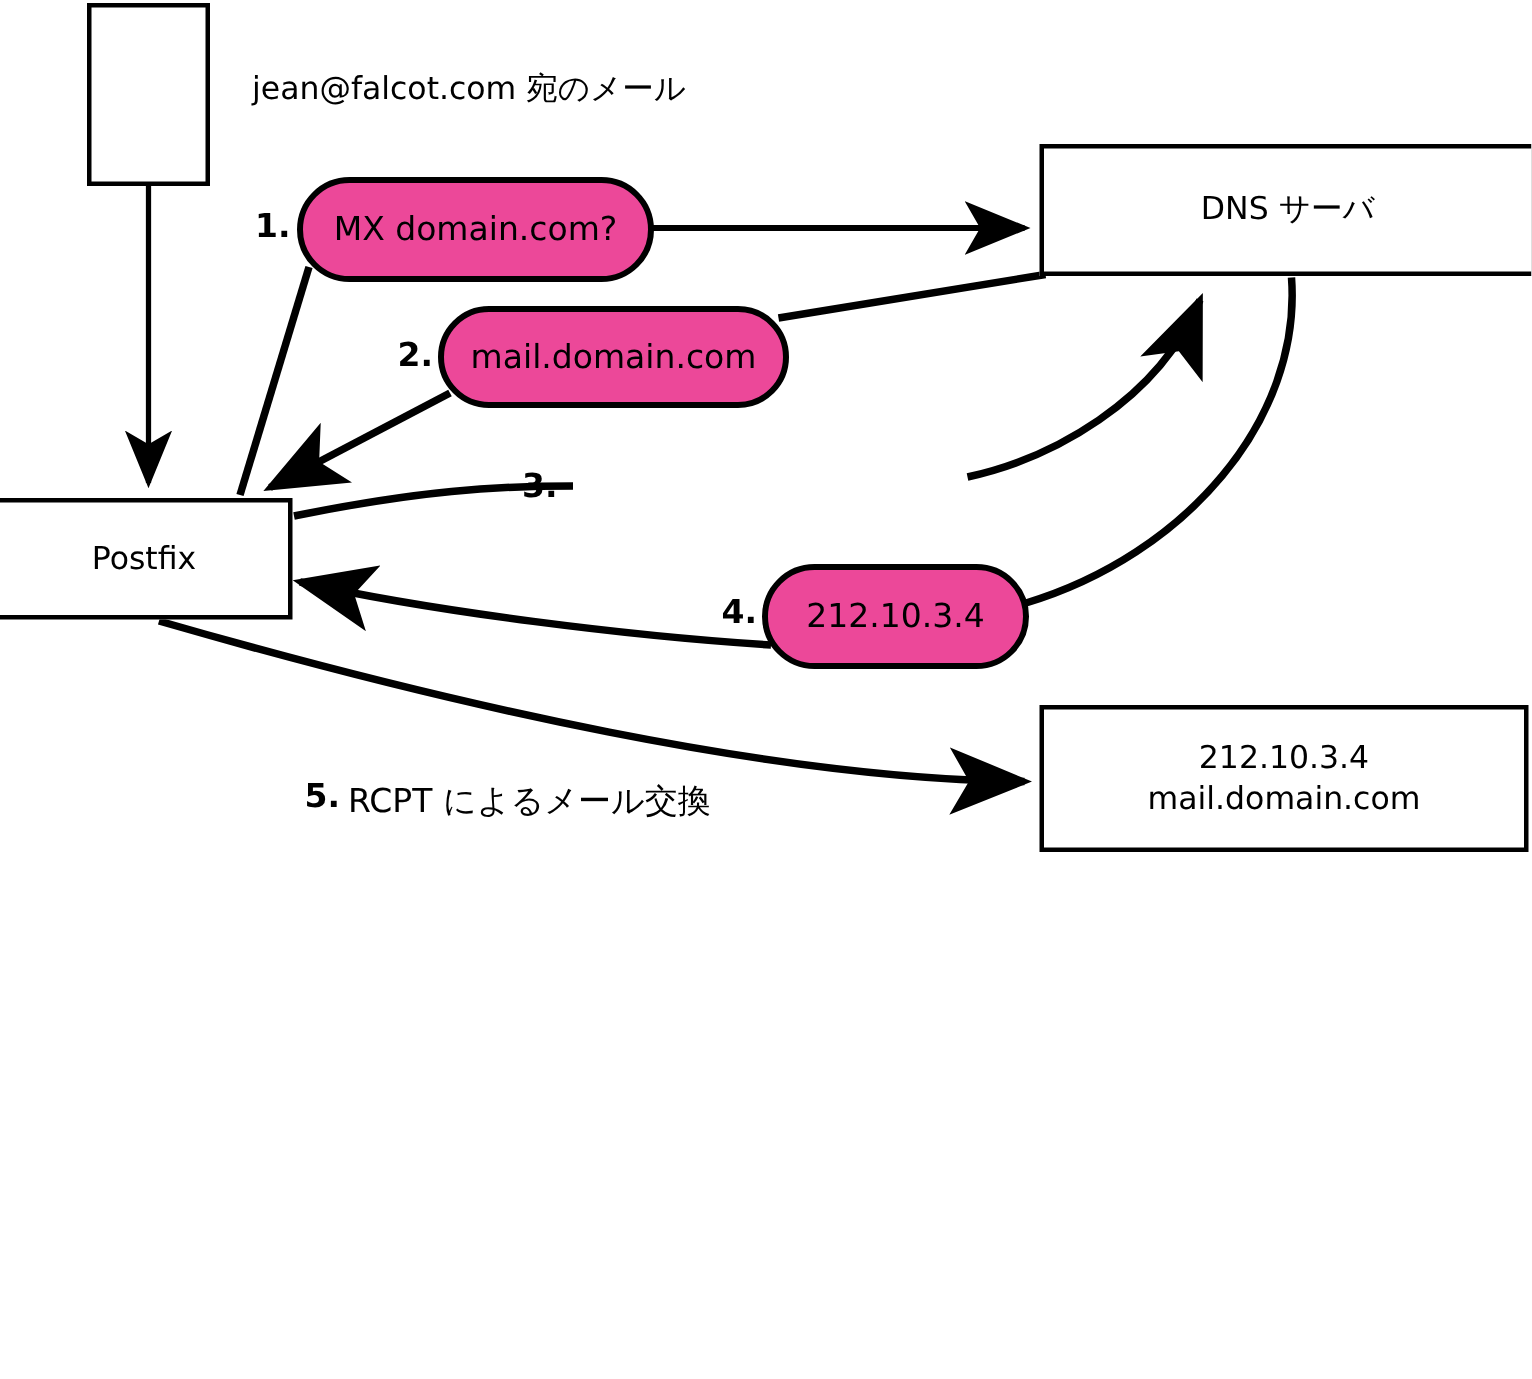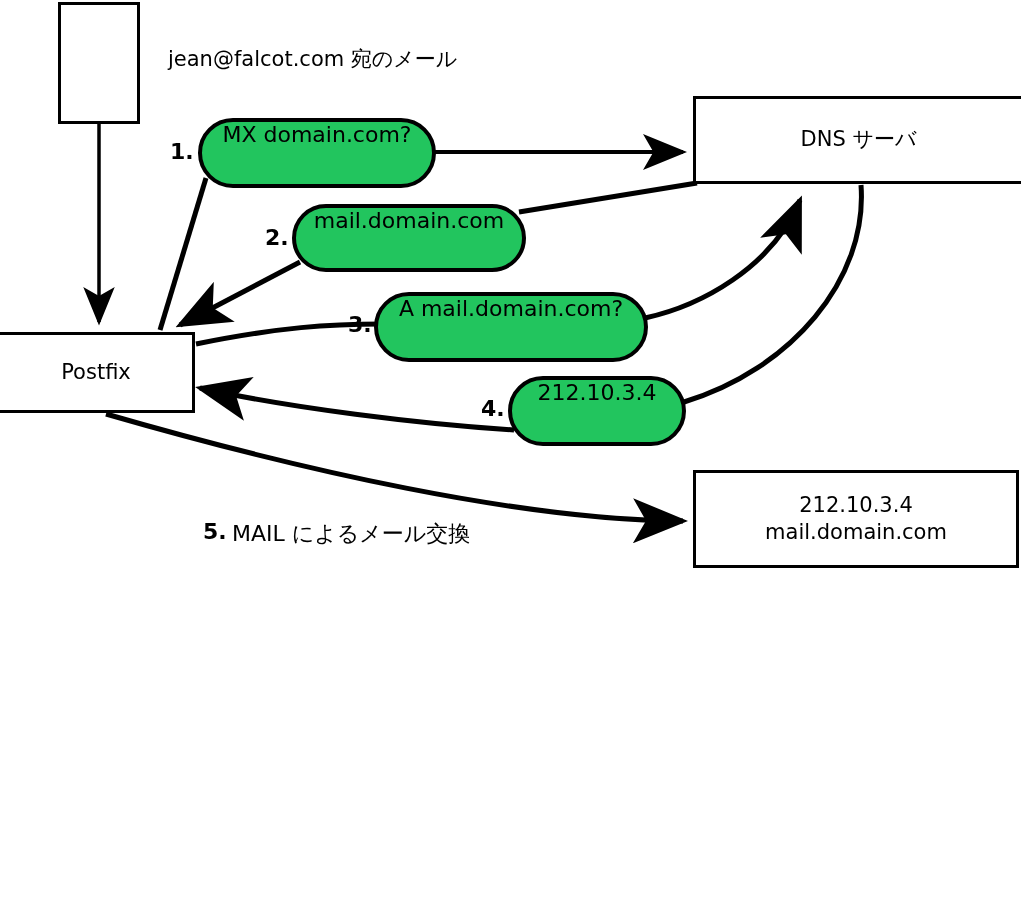--- a/index.html
+++ b/index.html
@@ -47,23 +47,23 @@
   #node-postfix  { left: -3px;  top: 332px; width: 198px; height: 81px;  }
   #node-dns      { left: 693px; top: 96px;  width: 331px; height: 88px;  }
   #node-mailsrv  { left: 693px; top: 470px; width: 326px; height: 98px;  }
 
   
   .pill {
     position: absolute;
     box-sizing: border-box;
     border: 4px solid #000000;
     border-radius: 40px;
-    background: #22c55e;
+    background: #ec4899;
     display: flex;
-    align-items: flex-start;
+    align-items: center;
     justify-content: center;
     font-size: 22px;
     white-space: nowrap;
     z-index: 4;
   }
   #pill-1 { left: 198px; top: 118px; width: 238px; height: 70px; }
   #pill-2 { left: 292px; top: 204px; width: 234px; height: 68px; }
   #pill-3 { left: 374px; top: 292px; width: 274px; height: 70px; }
   #pill-4 { left: 508px; top: 376px; width: 178px; height: 70px; }
 
@@ -150,37 +150,34 @@
   </div>
 
   <div class="pill" id="pill-1">
     <span>MX domain.com?</span>
   </div>
 
   <div class="pill" id="pill-2">
     <span>mail.domain.com</span>
   </div>
 
-  <div class="pill" id="pill-3">
-    <span>A mail.domain.com?</span>
-  </div>
 
   <div class="pill" id="pill-4">
     <span>212.10.3.4</span>
   </div>
 
   <div class="step-num" id="step-1">1.</div>
   <div class="step-num" id="step-2">2.</div>
   <div class="step-num" id="step-3">3.</div>
   <div class="step-num" id="step-4">4.</div>
   <div class="step-num" id="step-5">5.</div>
 
   <div class="caption" id="caption-mail">jean@falcot.com 宛のメール</div>
 
-  <div class="caption" id="caption-step5">MAIL によるメール交換</div>
+  <div class="caption" id="caption-step5">RCPT によるメール交換</div>
 
   <div id="transcript">
     
     
     
     
     
     
     
   </div>

